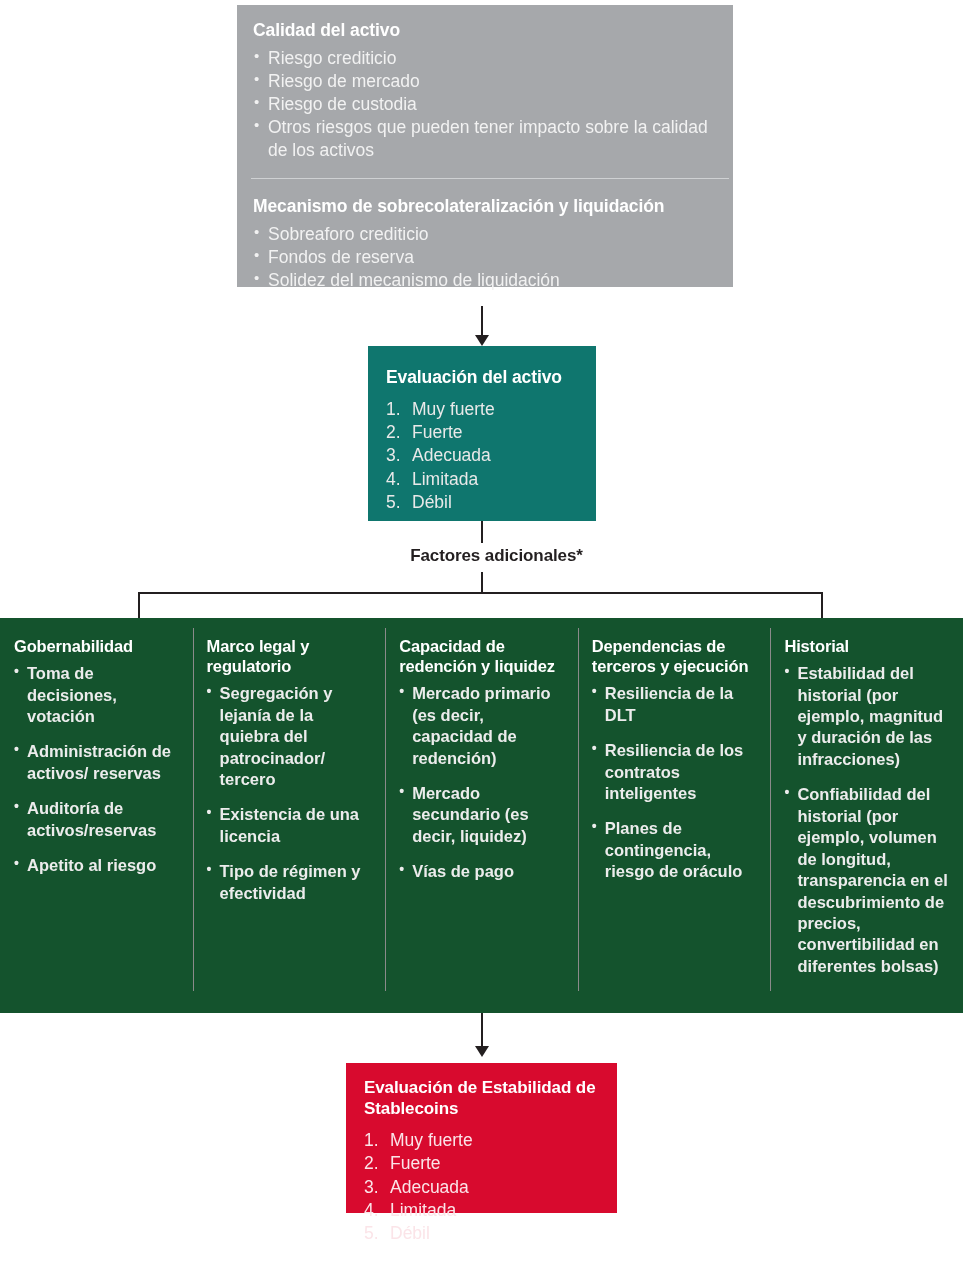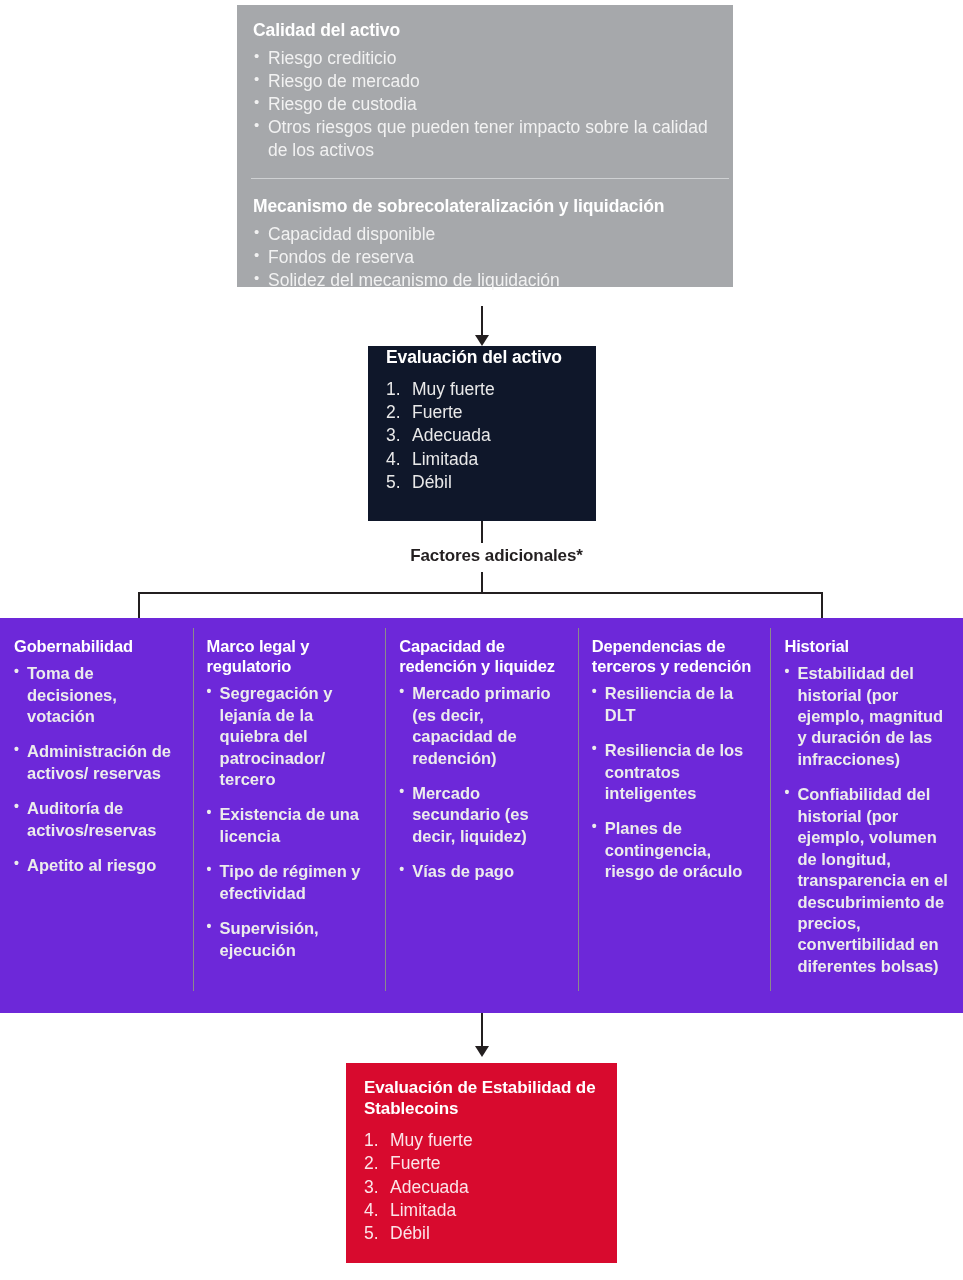--- a/index.html
+++ b/index.html
@@ -90,23 +90,23 @@
     border-top: 11px solid #231f20;
   }
 
   
   .black-box {
     position: absolute;
     left: 368px;
     top: 346px;
     width: 228px;
     height: 175px;
-    background: #0f172a;
+    background: #0f766e;
     box-sizing: border-box;
-    padding: 0 18px 0 18px;
+    padding: 20px 18px 0 18px;
   }
   .black-box .panel-heading { font-size: 17.5px; margin-bottom: 9px; }
   .rank-list {
     list-style: none;
     margin: 0;
     padding: 0;
     counter-reset: rank;
   }
   .rank-list li {
     color: #e9e9e9;
@@ -176,21 +176,21 @@
     background: #231f20;
   }
 
   
   .factors-band {
     position: absolute;
     left: 0;
     top: 618px;
     width: 963px;
     height: 395px;
-    background: #6d28d9;
+    background: #14532d;
     display: flex;
   }
   .factor-col {
     flex: 1 1 0;
     box-sizing: border-box;
     padding: 18px 14px 0 14px;
     position: relative;
   }
   .factor-col + .factor-col::before {
     content: "";
@@ -250,21 +250,21 @@
     border-right: 7px solid transparent;
     border-top: 11px solid #231f20;
   }
 
   
   .red-box {
     position: absolute;
     left: 346px;
     top: 1063px;
     width: 271px;
-    height: 200px;
+    height: 150px;
     background: #d80a2e;
     box-sizing: border-box;
     padding: 14px 18px 0 18px;
   }
   .red-box .panel-heading { font-size: 17px; line-height: 1.24; margin-bottom: 10px; }
   .red-box .rank-list li { color: #fbe4e8; }
 </style>
 </head>
 <body>
 
@@ -275,21 +275,21 @@
       <li>Riesgo crediticio</li>
       <li>Riesgo de mercado</li>
       <li>Riesgo de custodia</li>
       <li>Otros riesgos que pueden tener impacto sobre la calidad de los activos</li>
     </ul>
   </div>
   <div class="panel-divider"></div>
   <div class="panel-section-2">
     <div class="panel-heading">Mecanismo de sobrecolateralización y liquidación</div>
     <ul class="panel-list">
-      <li>Capacidad disponible</li>
+      <li>Sobreaforo crediticio</li>
       <li>Fondos de reserva</li>
       <li>Solidez del mecanismo de liquidación</li>
     </ul>
   </div>
 </div>
 
 <div class="arrow1-line"></div>
 <div class="arrow1-head"></div>
 
 <div class="black-box">
@@ -321,35 +321,34 @@
       <li>Apetito al riesgo</li>
     </ul>
   </div>
 
   <div class="factor-col">
     <div class="factor-title">Marco legal y regulatorio</div>
     <ul class="factor-list">
       <li>Segregación y lejanía de la quiebra del patrocinador/ tercero</li>
       <li>Existencia de una licencia</li>
       <li>Tipo de régimen y efectividad</li>
-      <li>Supervisión, ejecución</li>
     </ul>
   </div>
 
   <div class="factor-col">
     <div class="factor-title">Capacidad de redención y liquidez</div>
     <ul class="factor-list">
       <li>Mercado primario (es decir, capacidad de redención)</li>
       <li>Mercado secundario (es decir, liquidez)</li>
       <li>Vías de pago</li>
     </ul>
   </div>
 
   <div class="factor-col">
-    <div class="factor-title">Dependencias de terceros y redención</div>
+    <div class="factor-title">Dependencias de terceros y ejecución</div>
     <ul class="factor-list">
       <li>Resiliencia de la DLT</li>
       <li>Resiliencia de los contratos inteligentes</li>
       <li>Planes de contingencia, riesgo de oráculo</li>
     </ul>
   </div>
 
   <div class="factor-col">
     <div class="factor-title">Historial</div>
     <ul class="factor-list">

